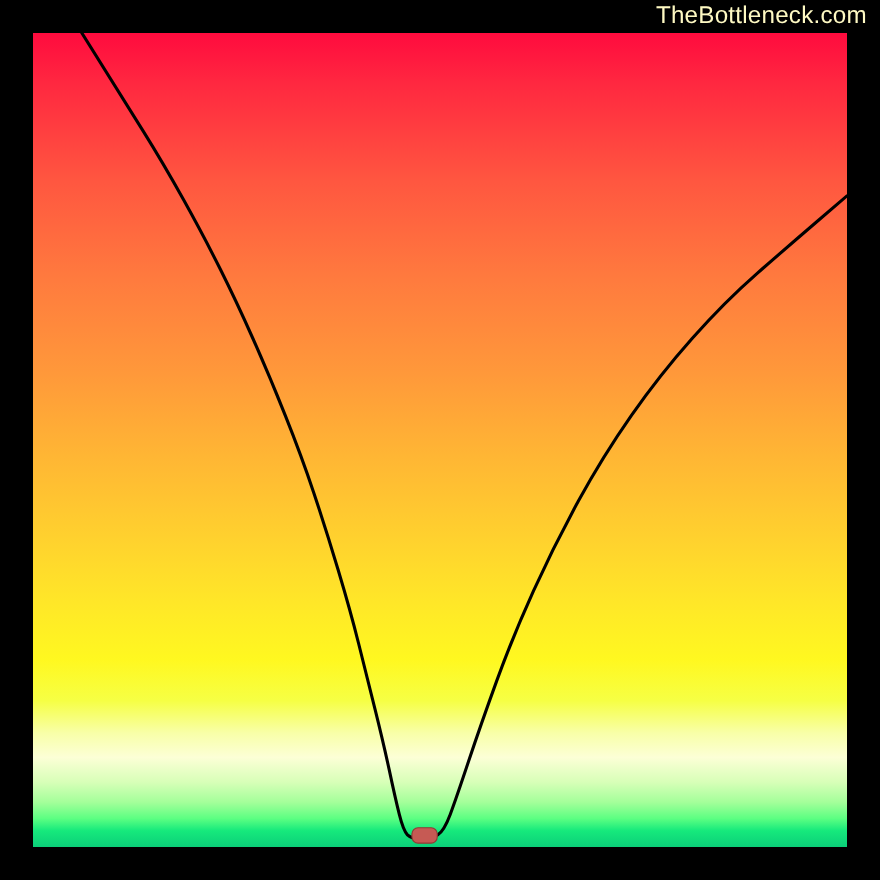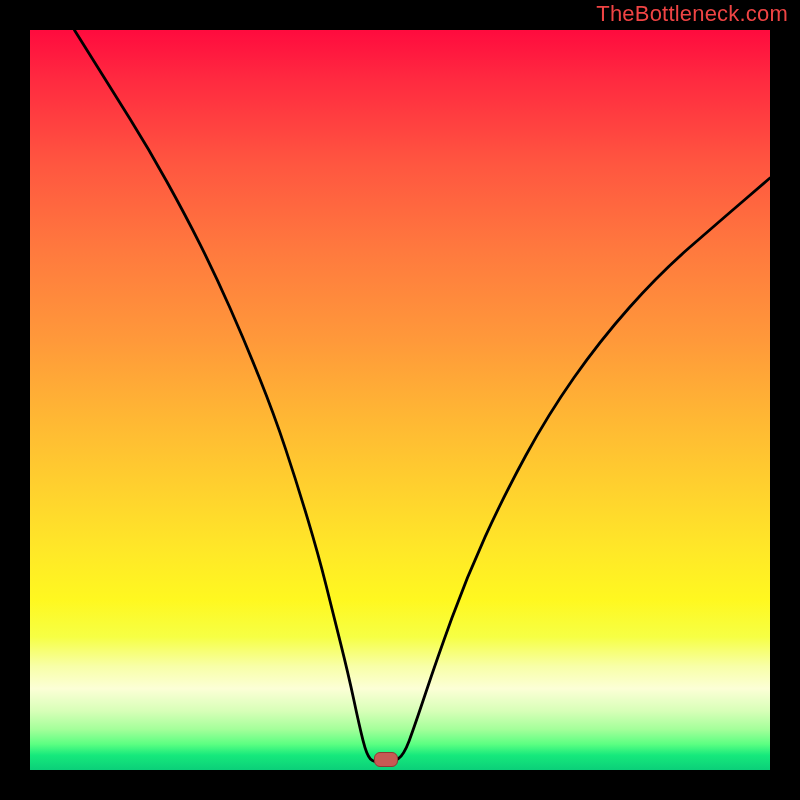--- a/index.html
+++ b/index.html
@@ -67,21 +67,21 @@
     width: 22px;
     height: 13px;
     border-radius: 6px;
     background: #c65a54;
     border: 1px solid #8f3a34;
   }
   .watermark {
     position: absolute;
     top: 1px;
     right: 12px;
-    color: #ef4444;
+    color: #fef9c3;
     font-size: 22px;
     font-weight: 500;
     letter-spacing: 0.2px;
     user-select: none;
   }
 </style>
 </head>
 <body>
 
 <div class="stage">

